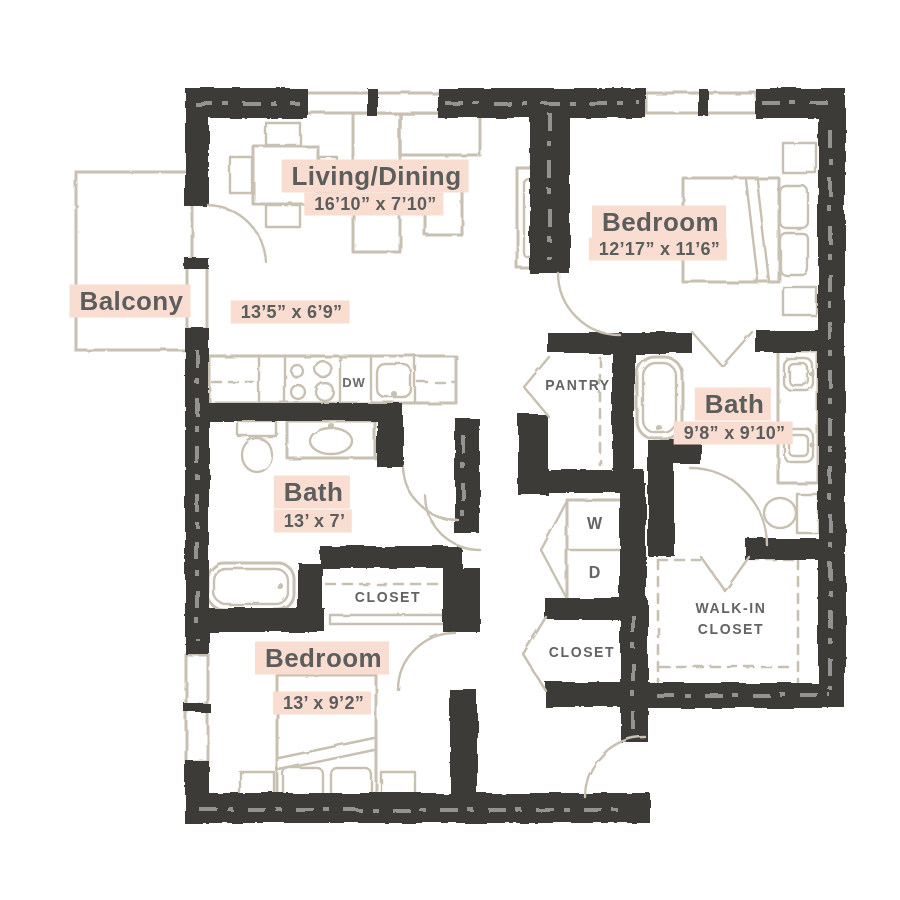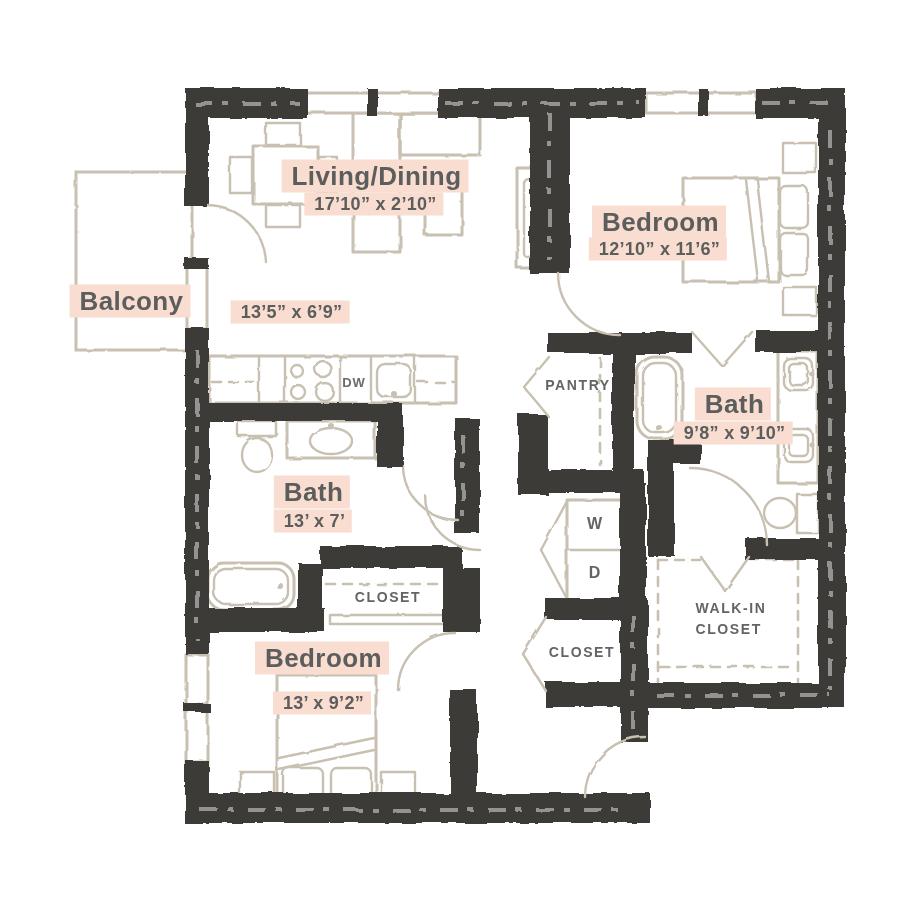--- a/index.html
+++ b/index.html
@@ -15,21 +15,21 @@
   .fx{stroke:var(--fixture);stroke-width:3;fill:none;stroke-linecap:round;stroke-linejoin:round;}
   .fxw{stroke:var(--fixture);stroke-width:3;fill:#fff;}
   .thin{stroke-width:2.4;}
   .dashln{stroke-dasharray:9 8;stroke-width:2.6;}
   .dot{fill:var(--fixture);stroke:none;}
   .labels{position:absolute;left:0;top:0;width:900px;height:900px;}
   .room-label{position:absolute;transform:translate(-50%,-50%);white-space:nowrap;
               font-weight:bold;color:var(--label);}
   .big{font-size:26px;letter-spacing:.4px;}
   .dim{font-size:18px;letter-spacing:.3px;}
-  .small{font-size:14px;letter-spacing:1.6px;color:var(--label-small);line-height:1.5;}
+  .small{font-size:14px;letter-spacing:1.6px;color:var(--label-small);text-align:center;line-height:1.5;}
   .wd{font-size:16px;letter-spacing:1px;color:var(--label-small);}
   .dwl{font-size:13px;letter-spacing:1px;color:#6a6b6b;}
   .hl{background:var(--highlight);padding:1px 7px 2px 10px;}
 </style>
 </head>
 <body>
 
 <div id="canvas">
 
 <svg width="900" height="900" viewBox="0 0 900 900">
@@ -216,24 +216,24 @@
     <path class="fx thin" d="M692,332 L722,366 L752,332"></path>
     <path class="fx thin" d="M549,357 L524,387 L549,417"></path>
     <path class="fx thin" d="M566,503 L541,550 L566,597"></path>
     <path class="fx thin" d="M546,617 L523,654 L546,691"></path>
     <path class="fx thin" d="M701,557 L725,591 L749,557"></path>
   </g>
 </svg>
 
 <div class="labels">
   <div class="room-label big" style="left:375px;top:176px"><span class="hl">Living/Dining</span></div>
-  <div class="room-label dim" style="left:374px;top:204px"><span class="hl">17’10” x 2’10”</span></div>
+  <div class="room-label dim" style="left:374px;top:204px"><span class="hl">16’10” x 7’10”</span></div>
 
   <div class="room-label big" style="left:659px;top:222px"><span class="hl">Bedroom</span></div>
-  <div class="room-label dim" style="left:658px;top:249px"><span class="hl">12’10” x 11’6”</span></div>
+  <div class="room-label dim" style="left:658px;top:249px"><span class="hl">12’17” x 11’6”</span></div>
 
   <div class="room-label big" style="left:130px;top:301px"><span class="hl">Balcony</span></div>
 
   <div class="room-label dim" style="left:290px;top:312px"><span class="hl">13’5” x 6’9”</span></div>
 
   <div class="room-label small" style="left:578px;top:385px">PANTRY</div>
 
   <div class="room-label big" style="left:733px;top:404px"><span class="hl">Bath</span></div>
   <div class="room-label dim" style="left:733px;top:433px"><span class="hl">9’8” x 9’10”</span></div>
 

